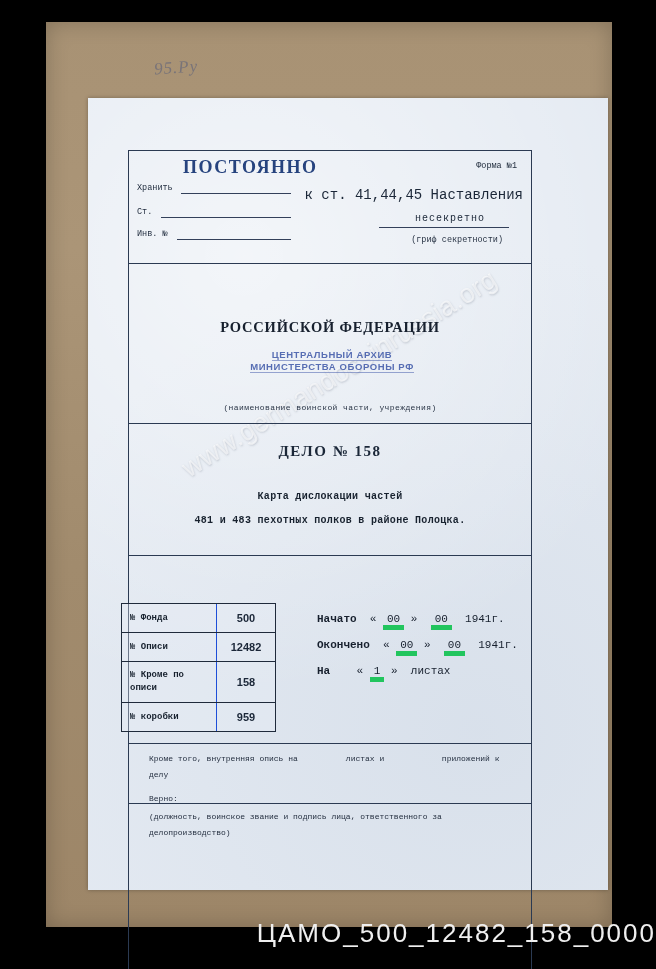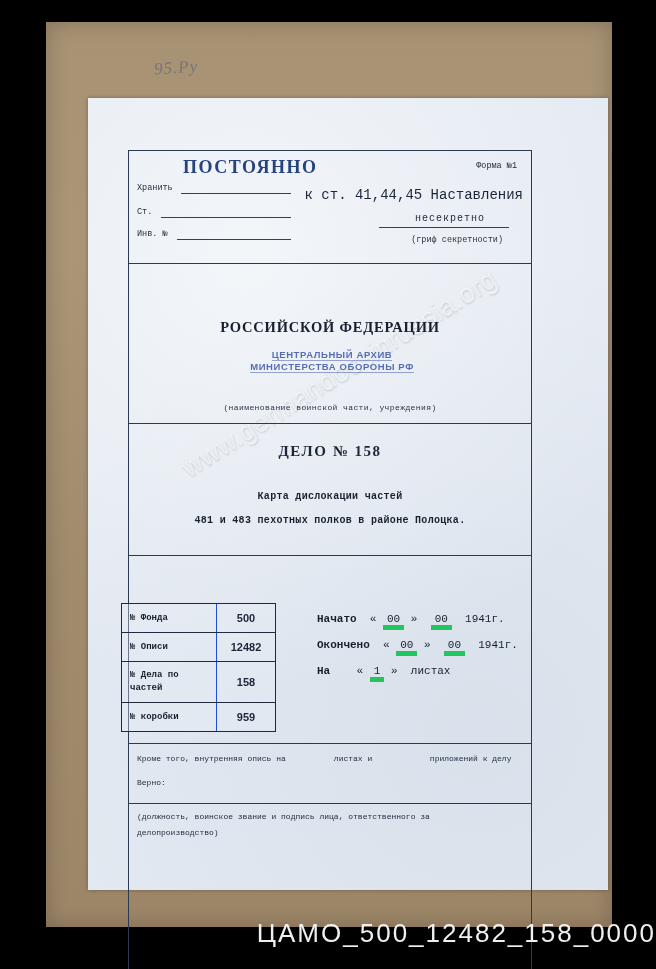--- a/index.html
+++ b/index.html
@@ -229,21 +229,21 @@
     font-family: "Liberation Mono", monospace;
     font-size: 11px;
     color: #17202e;
   }
   .dates .drow { margin-bottom: 14px; white-space: nowrap; }
   .dates .dlbl { font-weight: bold; display: inline-block; }
   .u { border-bottom: 5px solid #22c55e; padding: 0 4px; }
   
   .foot {
     position: absolute;
-    left: 8px;
+    left: 20px;
     right: 8px;
     font-family: "Liberation Mono", monospace;
     font-size: 8px;
     color: #1f2a3b;
     line-height: 16px;
   }
   
   .watermark {
     position: absolute;
     left: 60px;
@@ -323,21 +323,21 @@
       <div class="fond-table">
         <div class="fond-row">
           <div class="k">№ Фонда</div>
           <div class="v">500</div>
         </div>
         <div class="fond-row">
           <div class="k">№ Описи</div>
           <div class="v">12482</div>
         </div>
         <div class="fond-row tall">
-          <div class="k">№ Дела по частей</div>
+          <div class="k">№ Кроме по описи</div>
           <div class="v">158</div>
         </div>
         <div class="fond-row">
           <div class="k">№ коробки</div>
           <div class="v">959</div>
         </div>
       </div>
 
       <div class="dates">
         <div class="drow">

